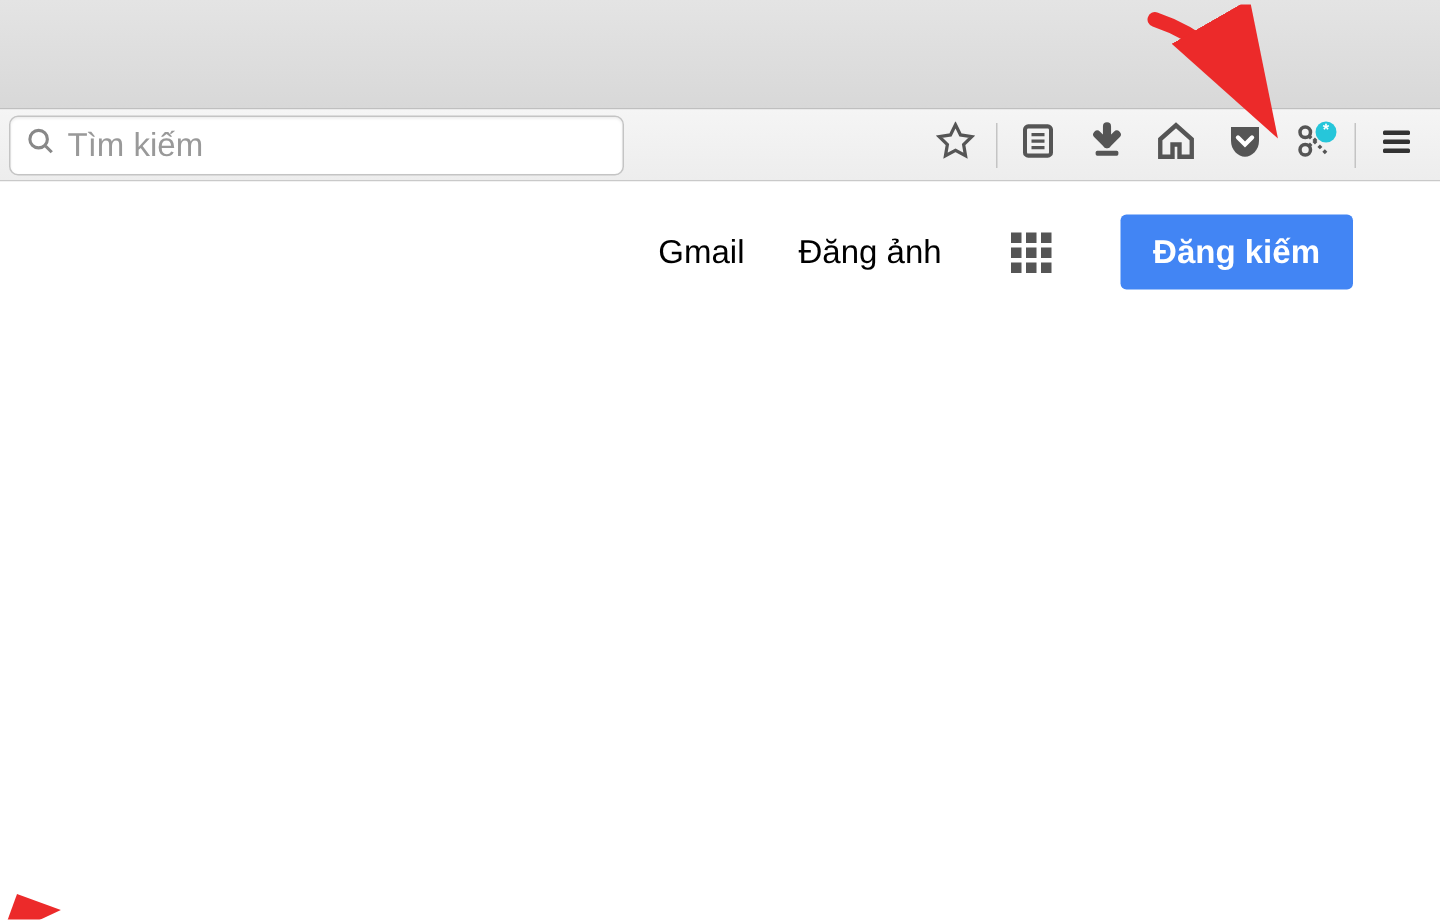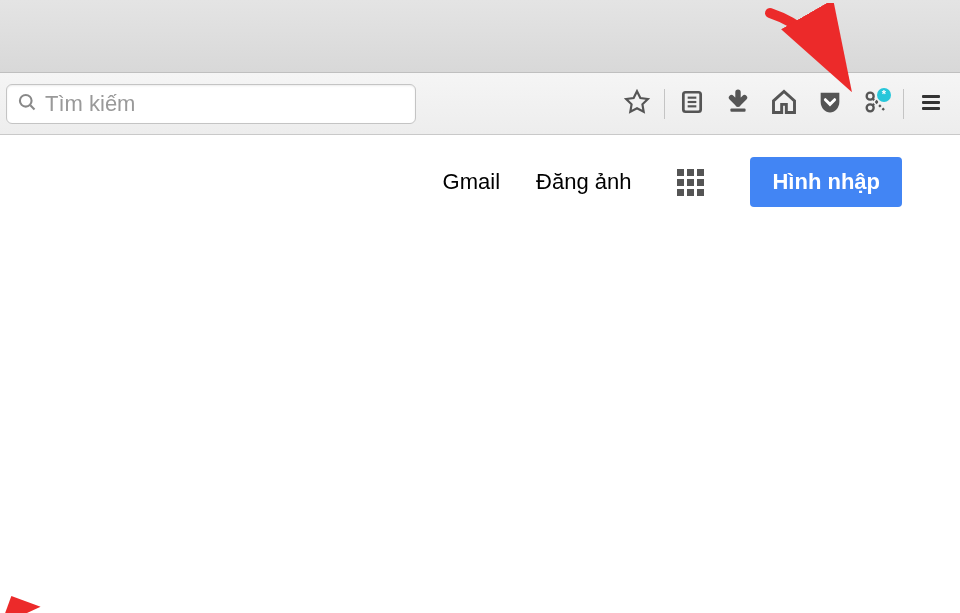--- a/index.html
+++ b/index.html
@@ -2,21 +2,21 @@
 <html><head>
   <meta charset="utf-8">
   <style>
     * { margin: 0; padding: 0; box-sizing: border-box; }
     body { width: 960px; height: 613px; background: #fff; font-family: -apple-system, BlinkMacSystemFont, "Segoe UI", Arial, sans-serif; overflow: hidden; position: relative; }
 
     
     .titlebar { height: 73px; background: linear-gradient(to bottom, #e4e4e4, #d8d8d8); border-bottom: 1px solid #bfbfbf; }
 
     
-    .toolbar { height: 62px; background: linear-gradient(to bottom, #f5f5f5, #ededed); border-bottom: 1px solid #c9c9c9; display: flex; align-items: center; padding: 0 6px; }
+    .toolbar { height: 48px; background: linear-gradient(to bottom, #f5f5f5, #ededed); border-bottom: 1px solid #c9c9c9; display: flex; align-items: center; padding: 0 6px; }
 
     .search-wrap { display: flex; align-items: center; background: #fff; border: 1px solid #c4c4c4; border-radius: 6px; height: 40px; width: 410px; padding: 0 10px; box-shadow: inset 0 1px 2px rgba(0,0,0,0.08); }
     .search-wrap .icon { margin-right: 8px; color: #888; flex-shrink: 0; }
     .search-input { border: none; outline: none; flex: 1; font-size: 22px; color: #333; background: transparent; }
     .search-input::placeholder { color: #999; }
 
     .toolbar-spacer { flex: 1; }
     .tb-btn { width: 46px; height: 46px; display: flex; align-items: center; justify-content: center; cursor: pointer; color: #555; border-radius: 4px; }
     .divider-v { width: 1px; height: 30px; background: #c4c4c4; margin: 0 4px; }
 
@@ -137,21 +137,21 @@
       <span></span>
         <span></span>
         <span></span>
       <span></span>
         <span></span>
         <span></span>
       <span></span>
         <span></span>
         <span></span>
     </div>
-    <button class="signin-btn">Hình nhập</button>
+    <button class="signin-btn">Đăng kiếm</button>
   </div>
 </div>
 
 <div class="arrow-anno">
   <svg width="110" height="90" viewBox="0 0 110 90">
       <defs>
         <marker id="ah" markerWidth="10" markerHeight="10" refX="7" refY="3" orient="auto">
           <polygon points="0 0, 9 3, 0 6" fill="#ec2a2a"></polygon>
         </marker>
       </defs>

